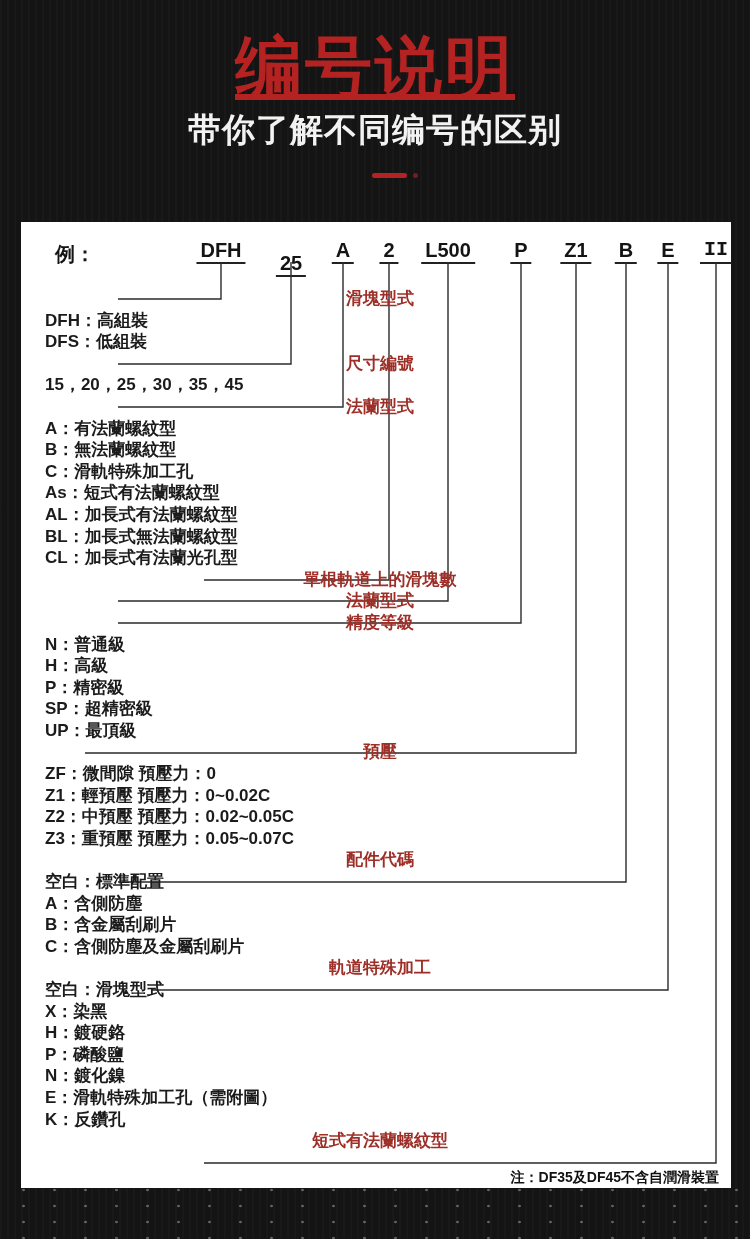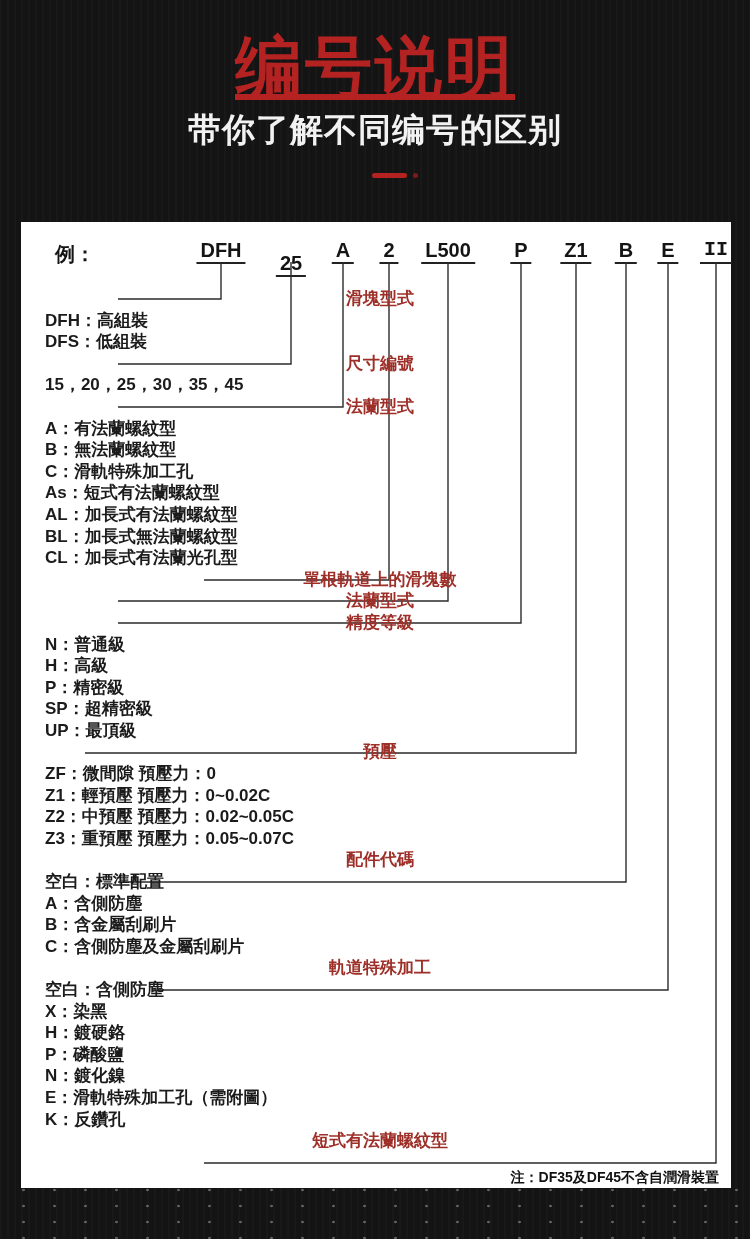--- a/index.html
+++ b/index.html
@@ -127,21 +127,21 @@
         <div class="lrow litem">ZF：微間隙 預壓力：0</div>
         <div class="lrow litem">Z1：輕預壓 預壓力：0~0.02C</div>
         <div class="lrow litem">Z2：中預壓 預壓力：0.02~0.05C</div>
         <div class="lrow litem">Z3：重預壓 預壓力：0.05~0.07C</div>
         <div class="lrow lsec">配件代碼</div>
         <div class="lrow litem">空白：標準配置</div>
         <div class="lrow litem">A：含側防塵</div>
         <div class="lrow litem">B：含金屬刮刷片</div>
         <div class="lrow litem">C：含側防塵及金屬刮刷片</div>
         <div class="lrow lsec">軌道特殊加工</div>
-        <div class="lrow litem">空白：含側防塵</div>
+        <div class="lrow litem">空白：滑塊型式</div>
         <div class="lrow litem">X：染黑</div>
         <div class="lrow litem">H：鍍硬鉻</div>
         <div class="lrow litem">P：磷酸鹽</div>
         <div class="lrow litem">N：鍍化鎳</div>
         <div class="lrow litem">E：滑軌特殊加工孔（需附圖）</div>
         <div class="lrow litem">K：反鑽孔</div>
         <div class="lrow lsec">短式有法蘭螺紋型</div>
       </div>
 
     <div class="note">注：DF35及DF45不含自潤滑裝置</div>

